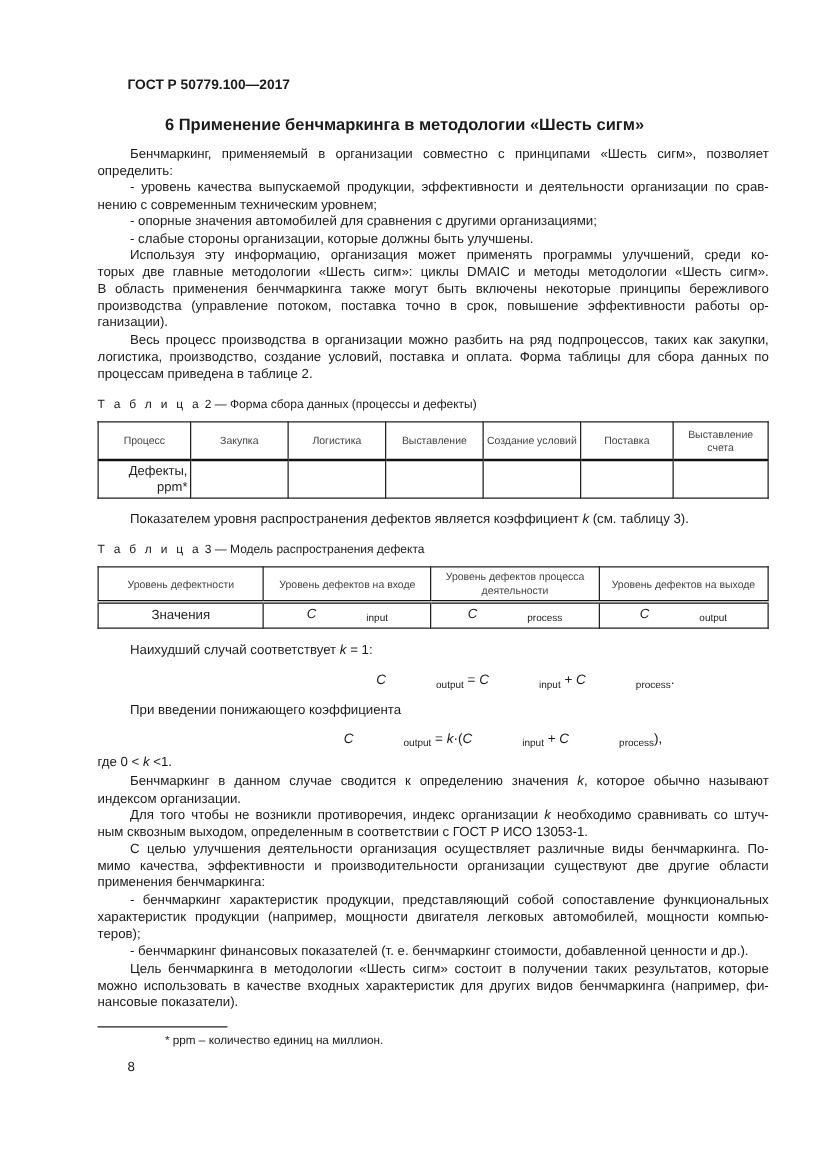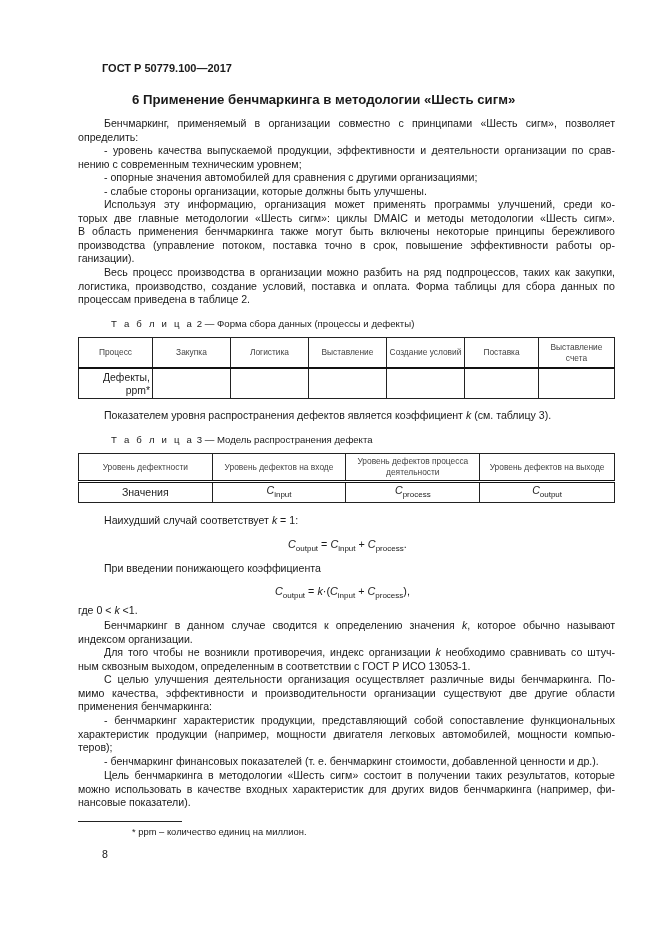--- a/index.html
+++ b/index.html
@@ -6,33 +6,33 @@
   body { width: 661px; height: 935px; position: relative; overflow: hidden;
          font-family: "Liberation Sans", sans-serif; color: #1a1a1a; }
   .abs { position: absolute; padding-left: 24px; }
   .hdr { left: 78px; top: 62px; font-size: 11px; font-weight: bold; }
   .title { left: 108px; top: 92px; font-size: 13.2px; font-weight: bold; }
   .p { position: absolute; left: 78px; width: 537px; font-size: 10.6px; line-height: 13.6px; text-align: justify; }
   .ind { text-indent: 26px; }
   .line { display: block; text-align-last: justify; white-space: nowrap; }
   .line.last { text-align-last: left; }
   .cap { position: absolute; left: 78px; font-size: 9.6px; }
-  .cap .sp { letter-spacing: 2.2px; margin-left: 33px; }
+  .cap .sp { letter-spacing: 2.2px; }
   table { position: absolute; border-collapse: collapse; font-size: 8.4px; color: #444; }
   td { border: 1px solid #222; text-align: center; vertical-align: middle; padding: 0 2px; line-height: 11px; }
   .t2 { left: 78px; top: 337px; width: 537px; border: 1.2px solid #111; }
   .t2 tr.h td { height: 29px; border-bottom: 2px solid #111; }
   .t2 tr.b td { height: 29px; text-align: right; }
   .t2 td.first { text-align: left; font-size: 10.4px; color: #222; line-height: 13px; padding-left: 5px; }
   .t3 { left: 78px; top: 453px; width: 537px; border: 1.2px solid #111; }
   .t3 tr.h td { height: 26px; border-bottom: 3px double #111; }
   .t3 tr.b td { height: 19px; font-size: 10.6px; color: #222; }
   .formula { position: absolute; font-size: 10.8px; }
   i { font-style: italic; }
-  sub { font-size: 8px; vertical-align: -3px; }
+  sub { font-size: 8px; vertical-align: -3px; margin-left: 40px; }
   .fn-rule { left: 78px; top: 821px; width: 80px; height: 0; border-top: 1px solid #222; }
   .fn { left: 108px; top: 826px; font-size: 9.4px; }
   .pagenum { left: 78px; top: 848px; font-size: 10.6px; }
 </style>
 </head>
 <body>
 
 <div class="abs hdr">ГОСТ Р 50779.100—2017</div>
 <div class="abs title">6 Применение бенчмаркинга в методологии «Шесть сигм»</div>
 
@@ -109,21 +109,21 @@
     <td><i>C</i><sub>input</sub></td>
     <td><i>C</i><sub>process</sub></td>
     <td><i>C</i><sub>output</sub></td>
   </tr>
 </tbody>
   </table>
 
 <div class="p" style="top:514px">
   <span class="line last ind"><span>Наихудший случай соответствует </span><i>k</i><span> = 1:</span></span>
 </div>
-<div class="formula" style="left:288px; top:538px">
+<div class="formula" style="left:301px; top:538px">
   <i>C</i><sub>output</sub><span> = </span><i>C</i><sub>input</sub><span> + </span><i>C</i><sub>process</sub><span>.</span>
 </div>
 <div class="p" style="top:562px">
   <span class="line last ind">При введении понижающего коэффициента</span>
 </div>
 <div class="formula" style="left:275px; top:585px">
   <i>C</i><sub>output</sub><span> = </span><i>k</i><span>·(</span><i>C</i><sub>input</sub><span> + </span><i>C</i><sub>process</sub><span>),</span>
 </div>
 <div class="p" style="top:604px">
   <span class="line last"><span>где 0 &lt; </span><i>k</i><span> &lt;1.</span></span>

